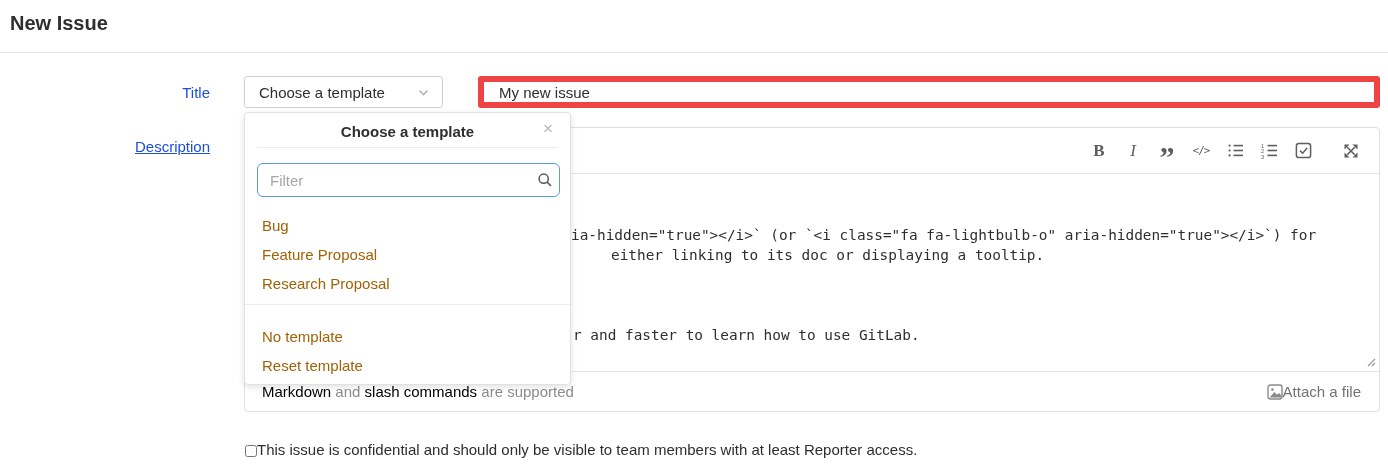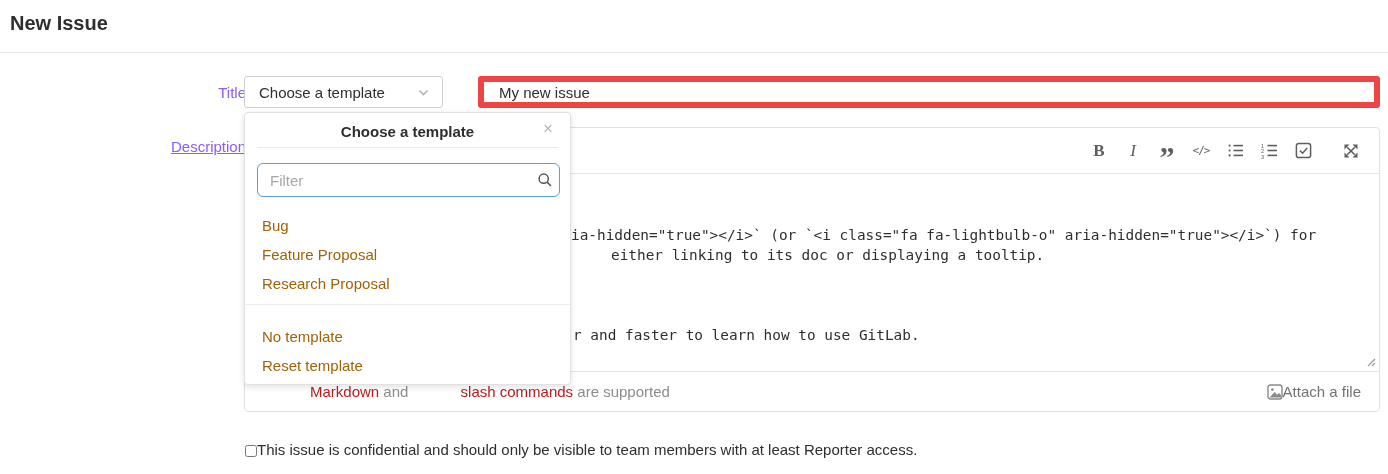--- a/index.html
+++ b/index.html
@@ -2,21 +2,21 @@
 <html><head>
 <meta charset="utf-8">
 <style>
   * { margin: 0; padding: 0; box-sizing: border-box; }
   html, body { width: 1388px; height: 474px; background: #fff; overflow: hidden; }
   body { font-family: "Liberation Sans", sans-serif; color: #2e2e2e; position: relative; }
 
   .page-title { position: absolute; left: 10px; top: 12px; font-size: 20px; font-weight: bold; color: #2e2e2e; }
   .top-divider { position: absolute; left: 0; top: 52px; width: 1388px; height: 1px; background: #e7e7e7; }
 
-  .field-label { position: absolute; left: 0; width: 210px; text-align: right; font-size: 15px; color: #8b5cf6; margin-left: 36px; }
+  .field-label { position: absolute; left: 0; width: 210px; text-align: right; font-size: 15px; color: #1d4ed8; }
   .label-title { top: 84px; }
   .label-description { top: 138px; text-decoration: underline; }
 
   .template-btn { position: absolute; left: 244px; top: 76px; width: 199px; height: 32px;
     background: #fff; border: 1px solid #cfcfcf; border-radius: 3px; cursor: pointer;
     display: flex; align-items: center; justify-content: space-between; padding: 0 12px 0 14px; font-size: 15px; color: #2e2e2e; }
   .template-btn .chev { color: #b3b3b3; display: flex; }
 
   .title-input { position: absolute; left: 478px; top: 76px; width: 902px; height: 32px;
     border: 6px solid #ef4444; border-radius: 3px; padding: 0 15px; font-size: 15px; color: #2e2e2e;
@@ -37,21 +37,21 @@
   .tbtn.fullscreen { margin-left: 14px; }
 
   .textarea-region { position: absolute; left: 0; top: 46px; right: 0; height: 199px; background: #fff; }
   .mono-frag { position: absolute; font-family: "DejaVu Sans Mono", monospace; font-size: 14.4px;
     line-height: 20px; color: #2e2e2e; white-space: pre; }
   .resize-handle { position: absolute; right: 3px; top: 228px; color: #9a9a9a; }
 
   .editor .footer { position: absolute; left: 0; right: 0; bottom: 0; height: 40px;
     border-top: 1px solid #e5e5e5; display: flex; align-items: center; justify-content: space-between;
     padding: 0 18px 0 17px; font-size: 15px; color: #8c8c8c; background: #fff; border-radius: 0 0 4px 4px; }
-  .editor .footer a { color: #b91c1c; text-decoration: none; cursor: pointer; margin-left: 48px; }
+  .editor .footer a { color: #000000; text-decoration: none; cursor: pointer; }
   .attach { display: flex; align-items: center; color: #737373; cursor: pointer; padding-left: 44px; }
   .attach svg { color: #8a8a8a; }
 
   
   .dropdown-panel { position: absolute; left: 244px; top: 112px; width: 327px; height: 273px;
     background: #fff; border: 1px solid #e1e1e1; border-radius: 4px;
     box-shadow: 0 2px 6px rgba(0,0,0,0.12); z-index: 10; }
   .dd-header { position: absolute; left: 0; top: 0; right: 0; height: 34px;
     text-align: center; font-size: 15px; font-weight: bold; color: #2e2e2e; padding-top: 10px; }
   .dd-close { position: absolute; right: 14px; top: 8px; width: 16px; height: 16px;

